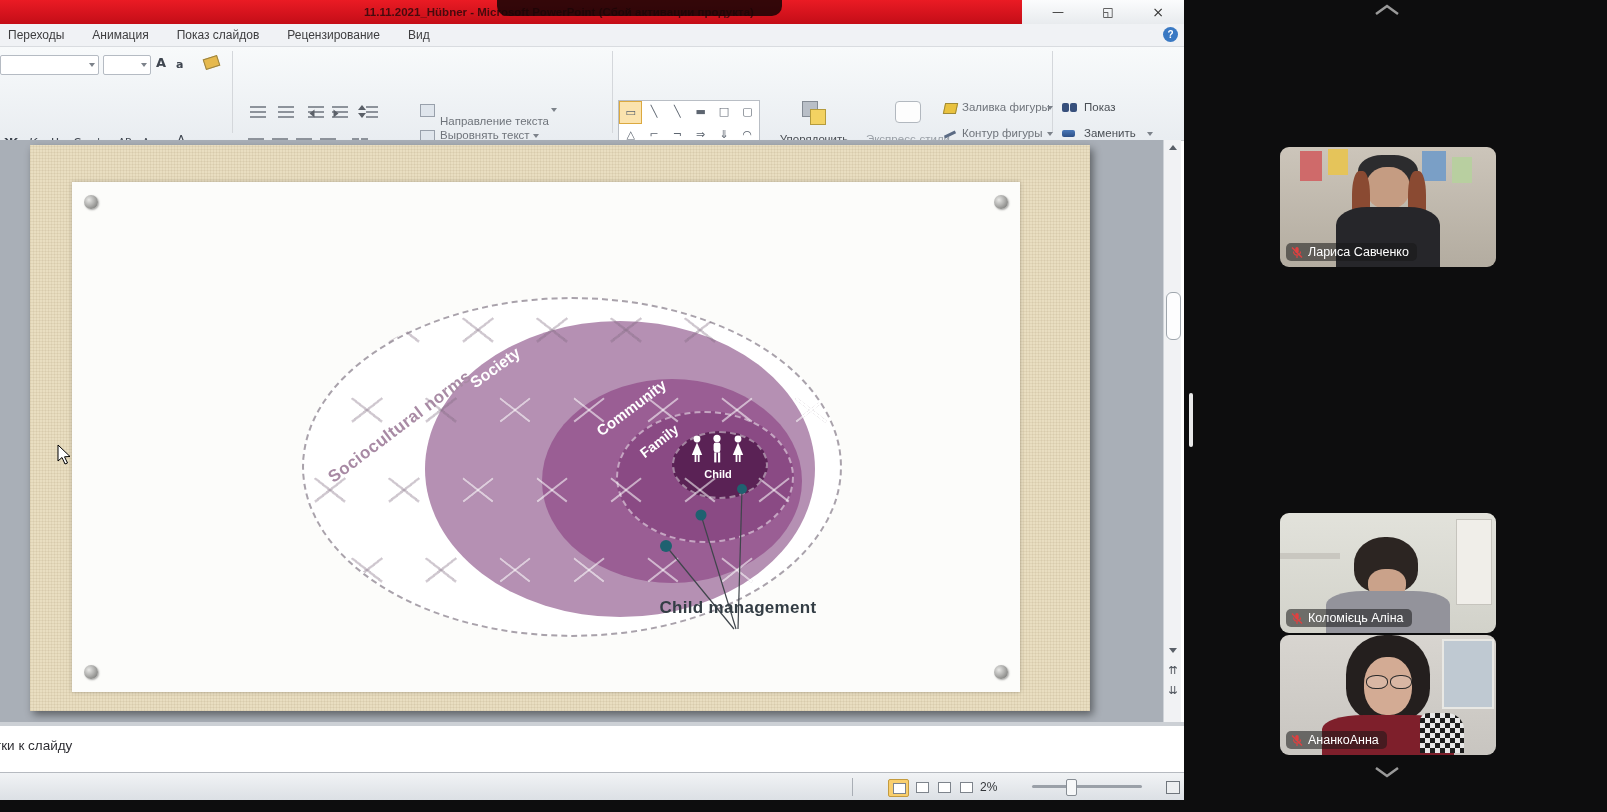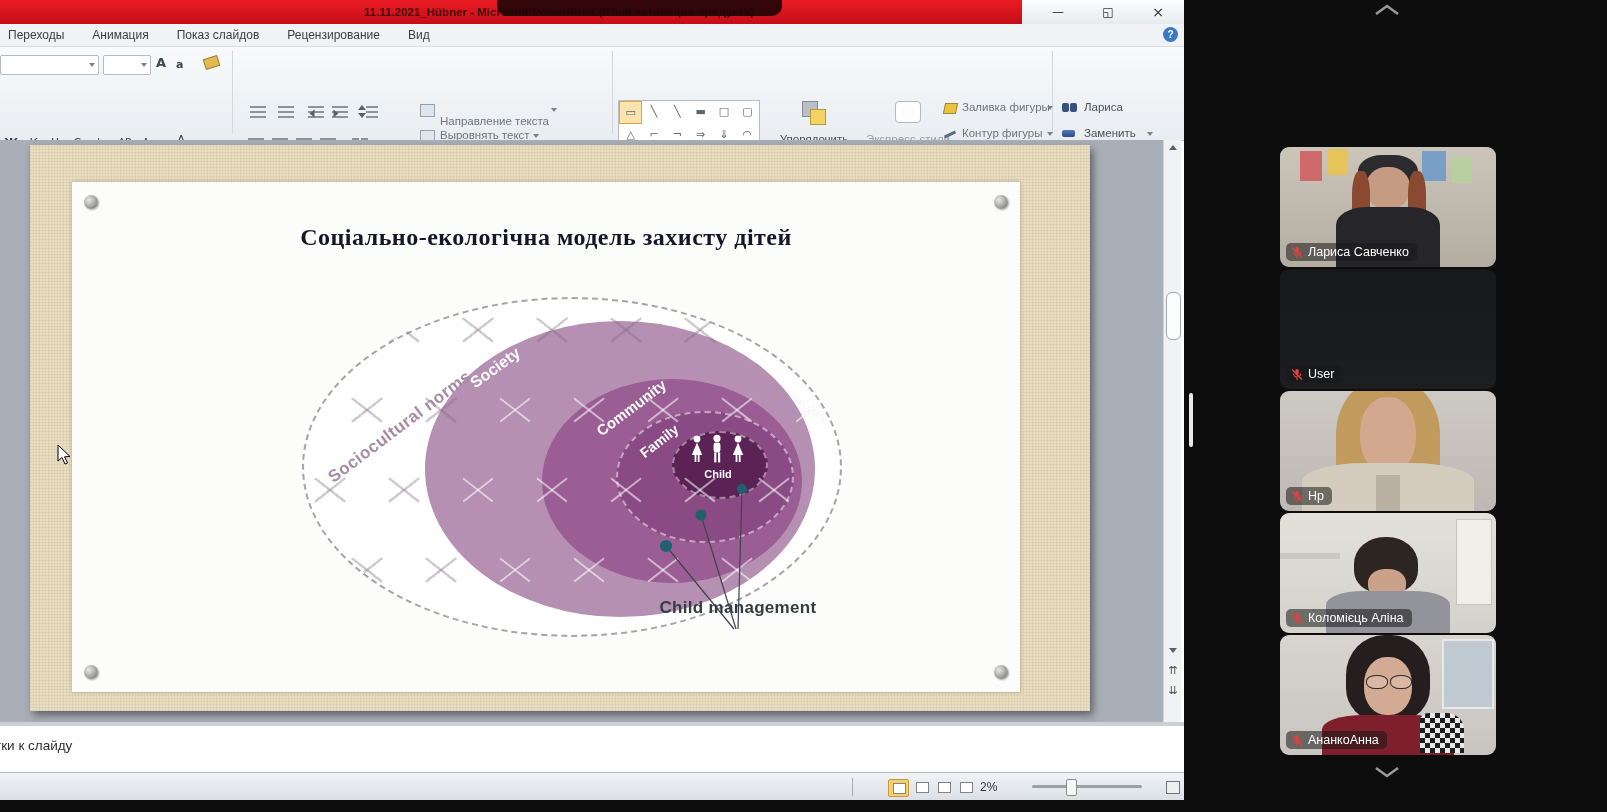--- a/index.html
+++ b/index.html
@@ -264,21 +264,21 @@
         <span class="a" style="left:0;top:1px;width:11px;height:11px;border-radius:50%;background:radial-gradient(#dfe3e8,#8e959e)"></span>
         <span class="ribtxt a" style="left:18px;top:0">Эффекты фигур</span>
           <span class="caret a" style="left:100px;top:5px"></span>
       </div>
       <div class="glabel" style="left:612px;width:440px">Рисование</div>
       <div class="launcher" style="left:1036px"></div>
 
       <div class="a" style="left:1062px;top:54px">
         <span class="a" style="left:0;top:2px;width:7px;height:9px;background:#37507c;border-radius:2px"></span>
         <span class="a" style="left:8px;top:2px;width:7px;height:9px;background:#37507c;border-radius:2px"></span>
-        <span class="ribtxt a" style="left:22px;top:0;color:#4a4f55">Лариса</span>
+        <span class="ribtxt a" style="left:22px;top:0;color:#4a4f55">Показ</span>
       </div>
       <div class="a" style="left:1062px;top:80px">
         <span class="a" style="left:0;top:3px;width:13px;height:7px;background:linear-gradient(#4a78b8,#2d4f86);border-radius:2px"></span>
         <span class="ribtxt a" style="left:22px;top:0;color:#4a4f55">Заменить</span>
           <span class="caret a" style="left:82px;top:5px"></span>
       </div>
       <div class="a" style="left:1062px;top:106px">
         <span class="a" style="left:2px;top:1px;width:0;height:0;border-left:5px solid #5c646e;border-top:5px solid transparent;border-bottom:5px solid transparent;transform:rotate(-40deg)"></span>
         <span class="ribtxt a" style="left:22px;top:0;color:#4a4f55">Выделить</span>
           <span class="caret a" style="left:78px;top:5px"></span>
@@ -286,21 +286,20 @@
       <div class="glabel" style="left:1052px;width:132px">Редактирование</div>
     </div>
 
     <div id="slide-area">
       <div id="slide">
         <div id="panel">
           <div class="pin" style="left:12px;top:13px"></div>
           <div class="pin" style="left:922px;top:13px"></div>
           <div class="pin" style="left:12px;top:483px"></div>
           <div class="pin" style="left:922px;top:483px"></div>
-          <div id="slide-title">Соціально-екологічна модель захисту дітей</div>
 
           <div class="ring" style="left:230px;top:115px;width:536px;height:336px;border:2px dashed #a9a2ab;background:#fff"></div>
           <div class="ring" style="left:353px;top:139px;width:390px;height:296px;background:#b590b3"></div>
           <div class="ring" style="left:470px;top:197px;width:260px;height:204px;background:#9a5e94"></div>
           <div class="ring" style="left:544px;top:229px;width:174px;height:128px;background:#8a4a84;border:2px dashed rgba(255,255,255,.5)"></div>
           <div class="ring" style="left:600px;top:249px;width:92px;height:64px;background:#5a2255;border:2px dashed rgba(255,255,255,.45)"></div>
 
           <div id="hatch">
               <div class="xm dark" style="left: 8px; top: 16px;"></div>
               <div class="xm dark" style="left: 82px; top: 16px;"></div>
@@ -427,49 +426,21 @@
       <svg width="12" height="13" viewBox="0 0 12 13">
           <rect x="4.3" y="1" width="3.4" height="6.2" rx="1.7" fill="#e04040"></rect>
           <path d="M2.5 5.5 a3.5 3.5 0 0 0 7 0" fill="none" stroke="#e04040" stroke-width="1.2"></path>
           <line x1="6" y1="9" x2="6" y2="12" stroke="#e04040" stroke-width="1.2"></line>
           <line x1="1" y1="1.5" x2="11" y2="11.5" stroke="#e04040" stroke-width="1.4"></line>
         </svg>
       <span>Лариса Савченко</span>
     </div>
   </div>
 
-  <div class="tile" style="top:269px;background:linear-gradient(#17181a,#1d1e20)">
-    <div class="pill">
-      <svg width="12" height="13" viewBox="0 0 12 13">
-          <rect x="4.3" y="1" width="3.4" height="6.2" rx="1.7" fill="#e04040"></rect>
-          <path d="M2.5 5.5 a3.5 3.5 0 0 0 7 0" fill="none" stroke="#e04040" stroke-width="1.2"></path>
-          <line x1="6" y1="9" x2="6" y2="12" stroke="#e04040" stroke-width="1.2"></line>
-          <line x1="1" y1="1.5" x2="11" y2="11.5" stroke="#e04040" stroke-width="1.4"></line>
-        </svg>
-      <span>User</span>
-    </div>
-  </div>
-
-  <div class="tile" style="top:391px">
-    <div class="vid" style="background:linear-gradient(180deg,#cdc9c4,#bdb8b2)">
-      <div style="left:56px;top:-14px;width:104px;height:120px;background:#c19a5e;border-radius:48% 48% 30% 30%"></div>
-      <div style="left:80px;top:6px;width:56px;height:76px;background:#d2a98f;border-radius:46%"></div>
-      <div style="left:22px;top:72px;width:172px;height:52px;background:#d4ccbf;border-radius:36% 36% 0 0"></div>
-      <div style="left:96px;top:84px;width:24px;height:40px;background:#b9b0a2"></div>
-    </div>
-    <div class="pill">
-      <svg width="12" height="13" viewBox="0 0 12 13">
-          <rect x="4.3" y="1" width="3.4" height="6.2" rx="1.7" fill="#e04040"></rect>
-          <path d="M2.5 5.5 a3.5 3.5 0 0 0 7 0" fill="none" stroke="#e04040" stroke-width="1.2"></path>
-          <line x1="6" y1="9" x2="6" y2="12" stroke="#e04040" stroke-width="1.2"></line>
-          <line x1="1" y1="1.5" x2="11" y2="11.5" stroke="#e04040" stroke-width="1.4"></line>
-        </svg>
-      <span>Нр</span>
-    </div>
-  </div>
+
 
   <div class="tile" style="top:635px">
     <div class="vid" style="background:linear-gradient(180deg,#d8d5d0,#c8c5c0)">
       <div style="left:162px;top:4px;width:48px;height:66px;background:#bfc9d2;border:2px solid #e8e8e4"></div>
       <div style="left:66px;top:0px;width:84px;height:86px;background:#241f1e;border-radius:46% 46% 38% 38%"></div>
       <div style="left:84px;top:22px;width:48px;height:58px;background:#d3ab94;border-radius:46%"></div>
       <div style="left:86px;top:40px;width:20px;height:12px;border:1.5px solid #2a2a2a;border-radius:45%;background:rgba(255,255,255,.15)"></div>
       <div style="left:110px;top:40px;width:20px;height:12px;border:1.5px solid #2a2a2a;border-radius:45%;background:rgba(255,255,255,.15)"></div>
       <div style="left:42px;top:80px;width:132px;height:44px;background:#7e1f2b;border-radius:32% 32% 0 0"></div>
       <div style="left:140px;top:78px;width:44px;height:40px;background:repeating-conic-gradient(#1d1d1d 0 25%,#e8e8e8 0 50%);background-size:10px 10px;border-radius:20% 40% 0 0"></div>

